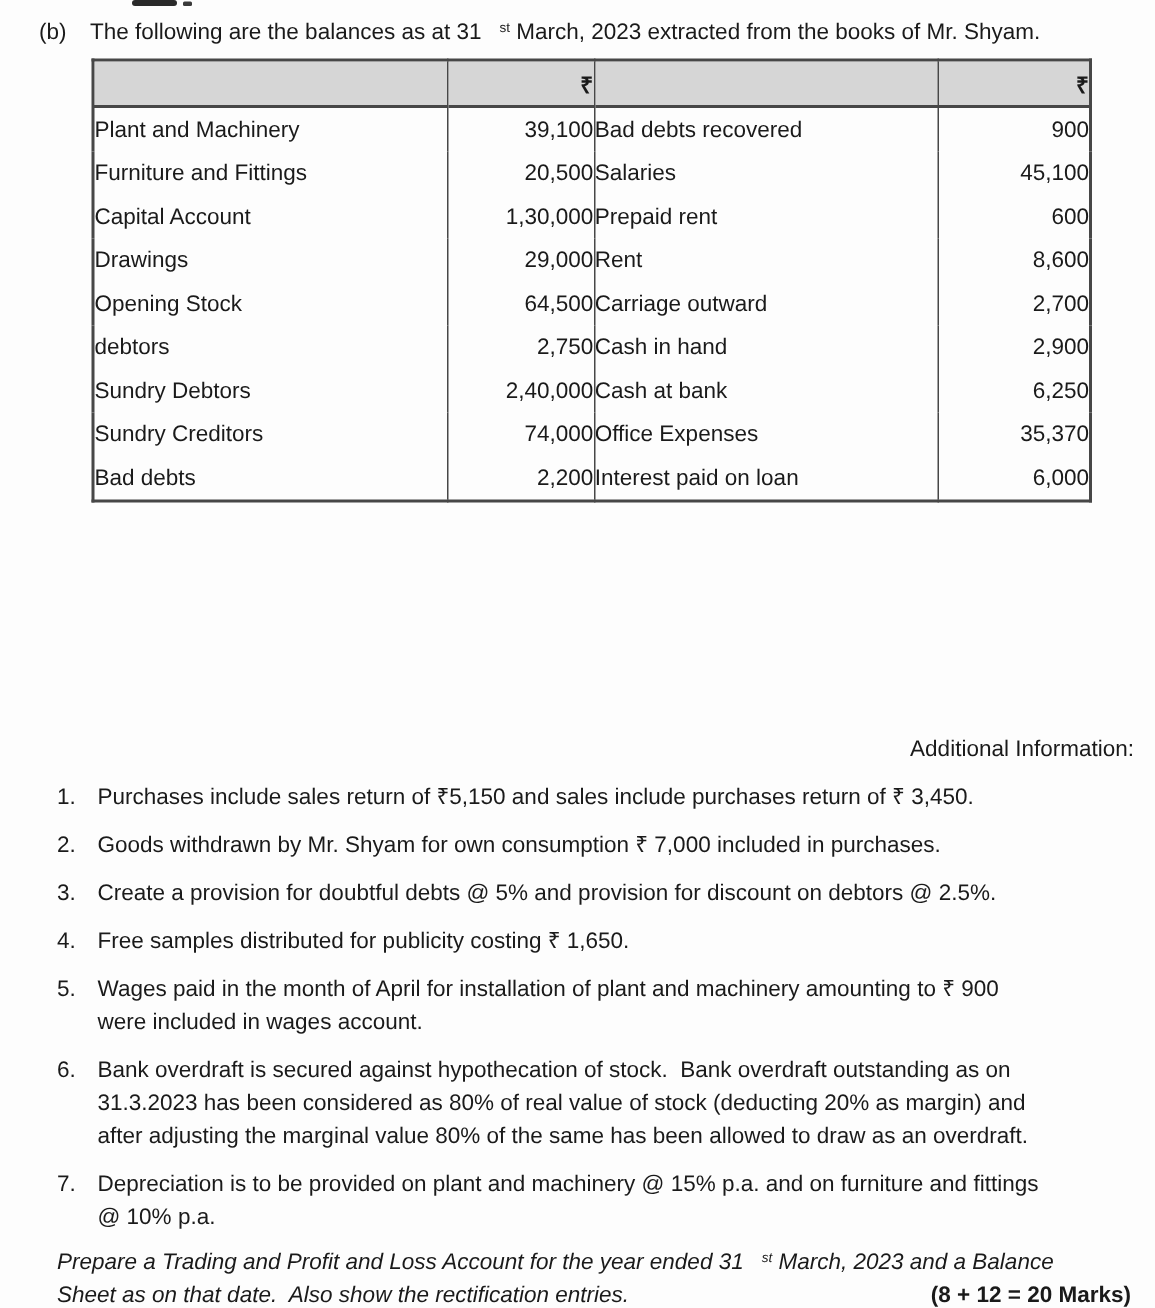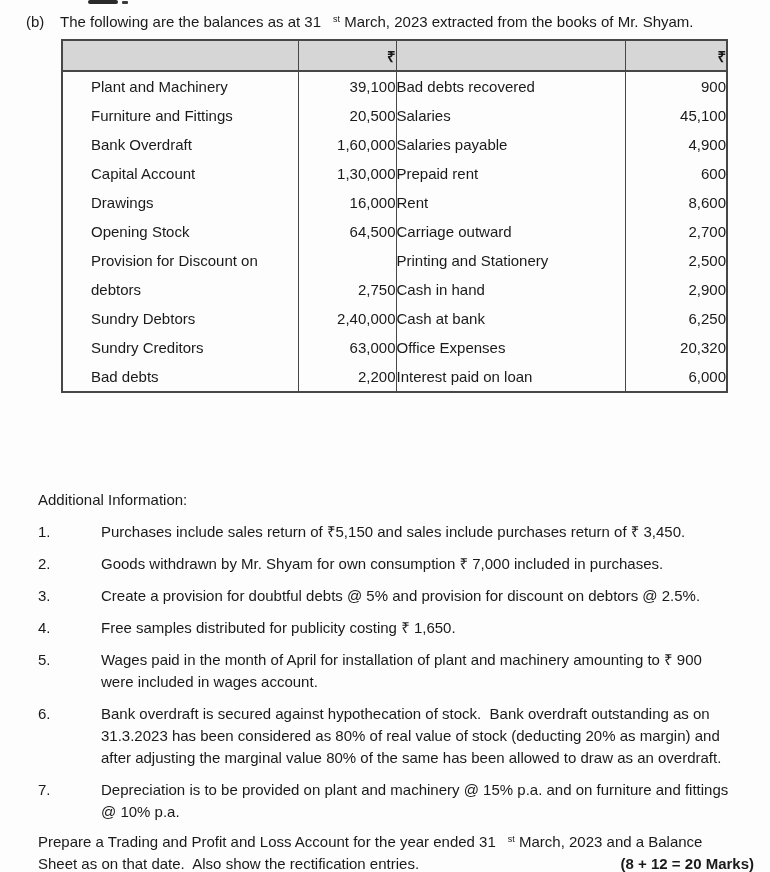--- a/index.html
+++ b/index.html
@@ -19,34 +19,34 @@
   table.bal{
     position:absolute;left:61px;top:39px;
     border-collapse:collapse;table-layout:fixed;
     border:2px solid #474747;
   }
   table.bal td{
     height:29px;padding:0;vertical-align:middle;
     border-left:1.5px solid #474747;
     white-space:nowrap;overflow:hidden;font-size:15px;
   }
-  table.bal td:first-child{border-left:none;padding-left:28px;}
+  table.bal td:first-child{border-left:none;}
   tr.head td{background:#d6d6d6;border-bottom:2px solid #474747;font-weight:600;}
   td.nm{text-align:left;padding-left:9px;}
   td.amt{text-align:right;padding-right:7px;}
 
   .additional{position:absolute;left:38px;top:489px;width:718px;line-height:22px;}
-  .ai-heading{margin-bottom:10px;}
+  .ai-heading{margin-bottom:10px;text-align:right;}
   .ai-item{display:flex;margin-bottom:10px;}
   .ai-num{width:27px;flex:none;}
-  .ai-text{flex:1;white-space:pre-wrap;margin-left:36px;}
+  .ai-text{flex:1;white-space:pre-wrap;}
 
   .footer{position:absolute;left:38px;top:831px;width:716px;line-height:22px;}
   .f-line2{display:flex;justify-content:space-between;}
-  .pre{white-space:pre-wrap;}
+  .pre{white-space:pre-wrap;font-style:italic;}
   .marks{font-weight:bold;}
 </style>
 </head>
 <body>
 
 <div class="artifact"></div>
 <div class="artifact2"></div>
 
 <div class="heading">
   <span class="lbl">(b)</span>
@@ -73,66 +73,54 @@
     <td class="nm">Bad debts recovered</td>
     <td class="amt">900</td>
   </tr>
       <tr>
     <td class="nm">Furniture and Fittings</td>
     <td class="amt">20,500</td>
     <td class="nm">Salaries</td>
     <td class="amt">45,100</td>
   </tr>
       <tr>
-    <td class="nm">Bank Overdraft</td>
-    <td class="amt">1,60,000</td>
-    <td class="nm">Salaries payable</td>
-    <td class="amt">4,900</td>
-  </tr>
-      <tr>
     <td class="nm">Capital Account</td>
     <td class="amt">1,30,000</td>
     <td class="nm">Prepaid rent</td>
     <td class="amt">600</td>
   </tr>
       <tr>
     <td class="nm">Drawings</td>
-    <td class="amt">16,000</td>
+    <td class="amt">29,000</td>
     <td class="nm">Rent</td>
     <td class="amt">8,600</td>
   </tr>
       <tr>
     <td class="nm">Opening Stock</td>
     <td class="amt">64,500</td>
     <td class="nm">Carriage outward</td>
     <td class="amt">2,700</td>
-  </tr>
-      <tr>
-    <td class="nm">Provision for Discount on</td>
-    <td class="amt"></td>
-    <td class="nm">Printing and Stationery</td>
-    <td class="amt">2,500</td>
   </tr>
       <tr>
     <td class="nm">debtors</td>
     <td class="amt">2,750</td>
     <td class="nm">Cash in hand</td>
     <td class="amt">2,900</td>
   </tr>
       <tr>
     <td class="nm">Sundry Debtors</td>
     <td class="amt">2,40,000</td>
     <td class="nm">Cash at bank</td>
     <td class="amt">6,250</td>
   </tr>
       <tr>
     <td class="nm">Sundry Creditors</td>
-    <td class="amt">63,000</td>
+    <td class="amt">74,000</td>
     <td class="nm">Office Expenses</td>
-    <td class="amt">20,320</td>
+    <td class="amt">35,370</td>
   </tr>
       <tr>
     <td class="nm">Bad debts</td>
     <td class="amt">2,200</td>
     <td class="nm">Interest paid on loan</td>
     <td class="amt">6,000</td>
   </tr>
     </tbody>
 </table>
 

